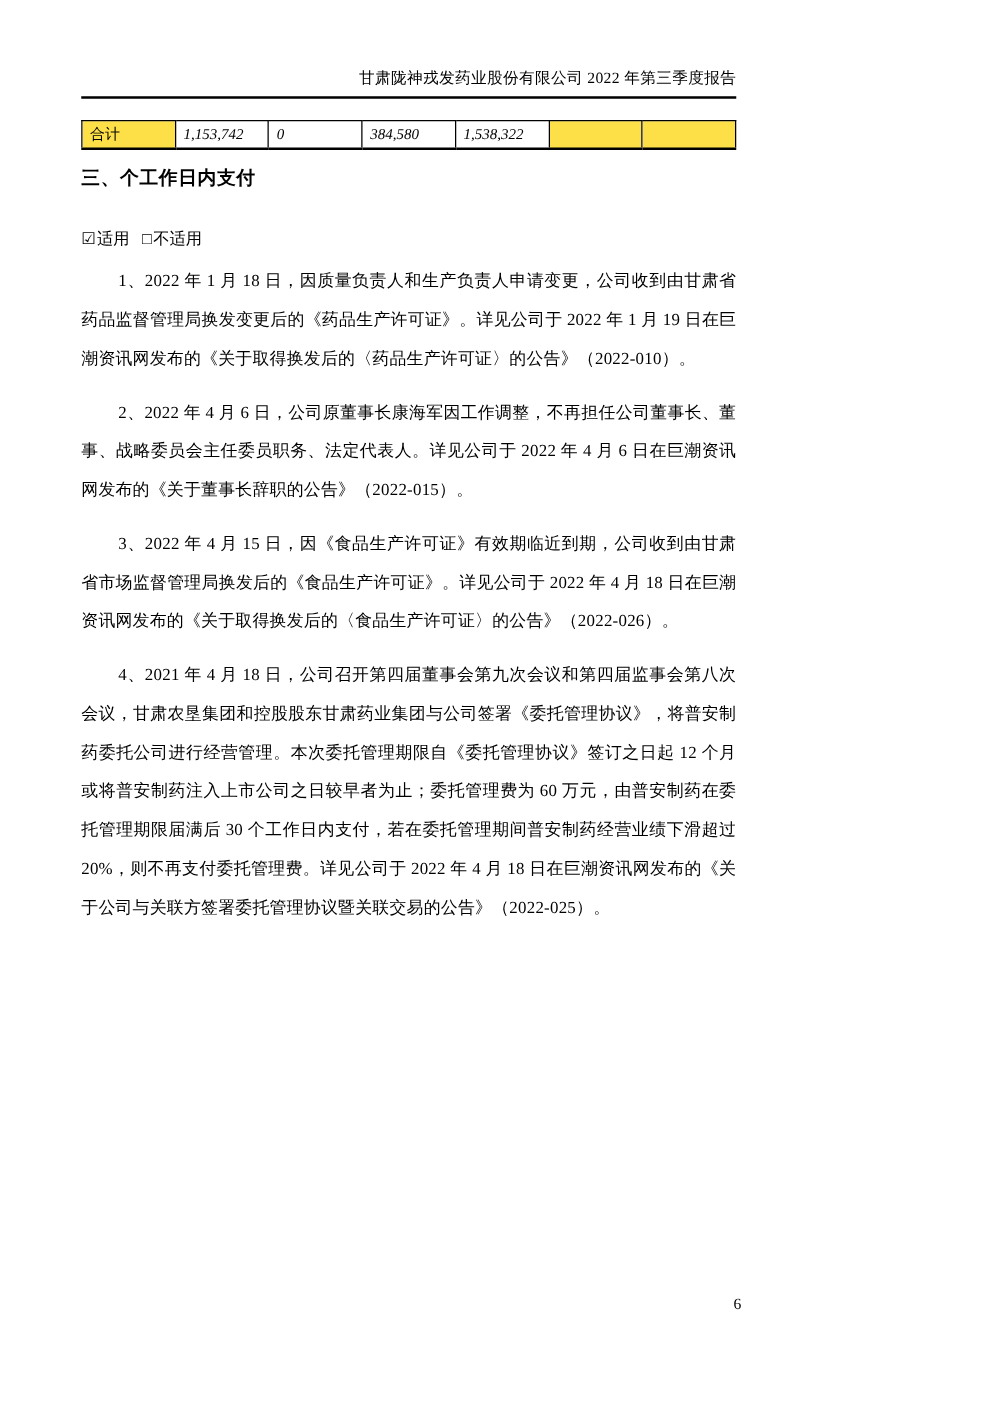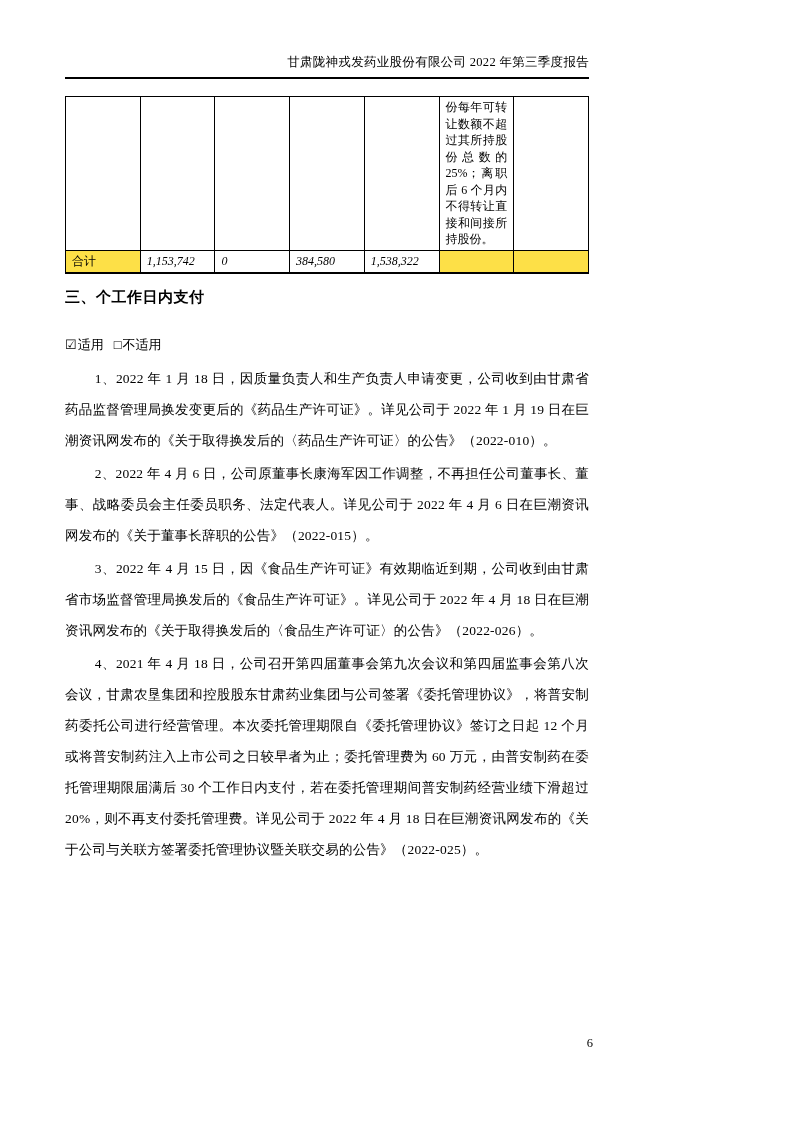--- a/index.html
+++ b/index.html
@@ -84,21 +84,21 @@
     margin-top: 10px;
   }
   .body-text p {
     margin: 0;
     font-size: 13.5px;
     line-height: 31px;
     text-align: justify;
     text-indent: 2.2em;
     letter-spacing: 0.2px;
   }
-  .body-text p + p { margin-top: 2px; }
+  .body-text p + p { margin-top: 12px; }
 
   
   .page-number {
     position: absolute;
     top: 1036px;
     right: 77px;
     font-size: 12.5px;
   }
 </style>
 </head>
@@ -114,29 +114,20 @@
     <colgroup>
       <col style="width:14.285%">
         <col style="width:14.285%">
         <col style="width:14.285%">
       <col style="width:14.285%">
         <col style="width:14.285%">
         <col style="width:14.285%">
       <col style="width:14.29%">
     </colgroup>
     <tbody>
-      <tr class="carry-row">
-        <td></td>
-        <td></td>
-        <td></td>
-        <td></td>
-        <td></td>
-        <td class="note-cell">份每年可转让数额不超过其所持股份总数的 25%；离职后 6 个月内不得转让直接和间接所持股份。</td>
-        <td></td>
-      </tr>
       <tr class="total-row">
         <td class="gray total-label">合计</td>
         <td class="num">1,153,742</td>
         <td class="num">0</td>
         <td class="num">384,580</td>
         <td class="num">1,538,322</td>
         <td class="gray"></td>
         <td class="gray"></td>
       </tr>
     </tbody>

